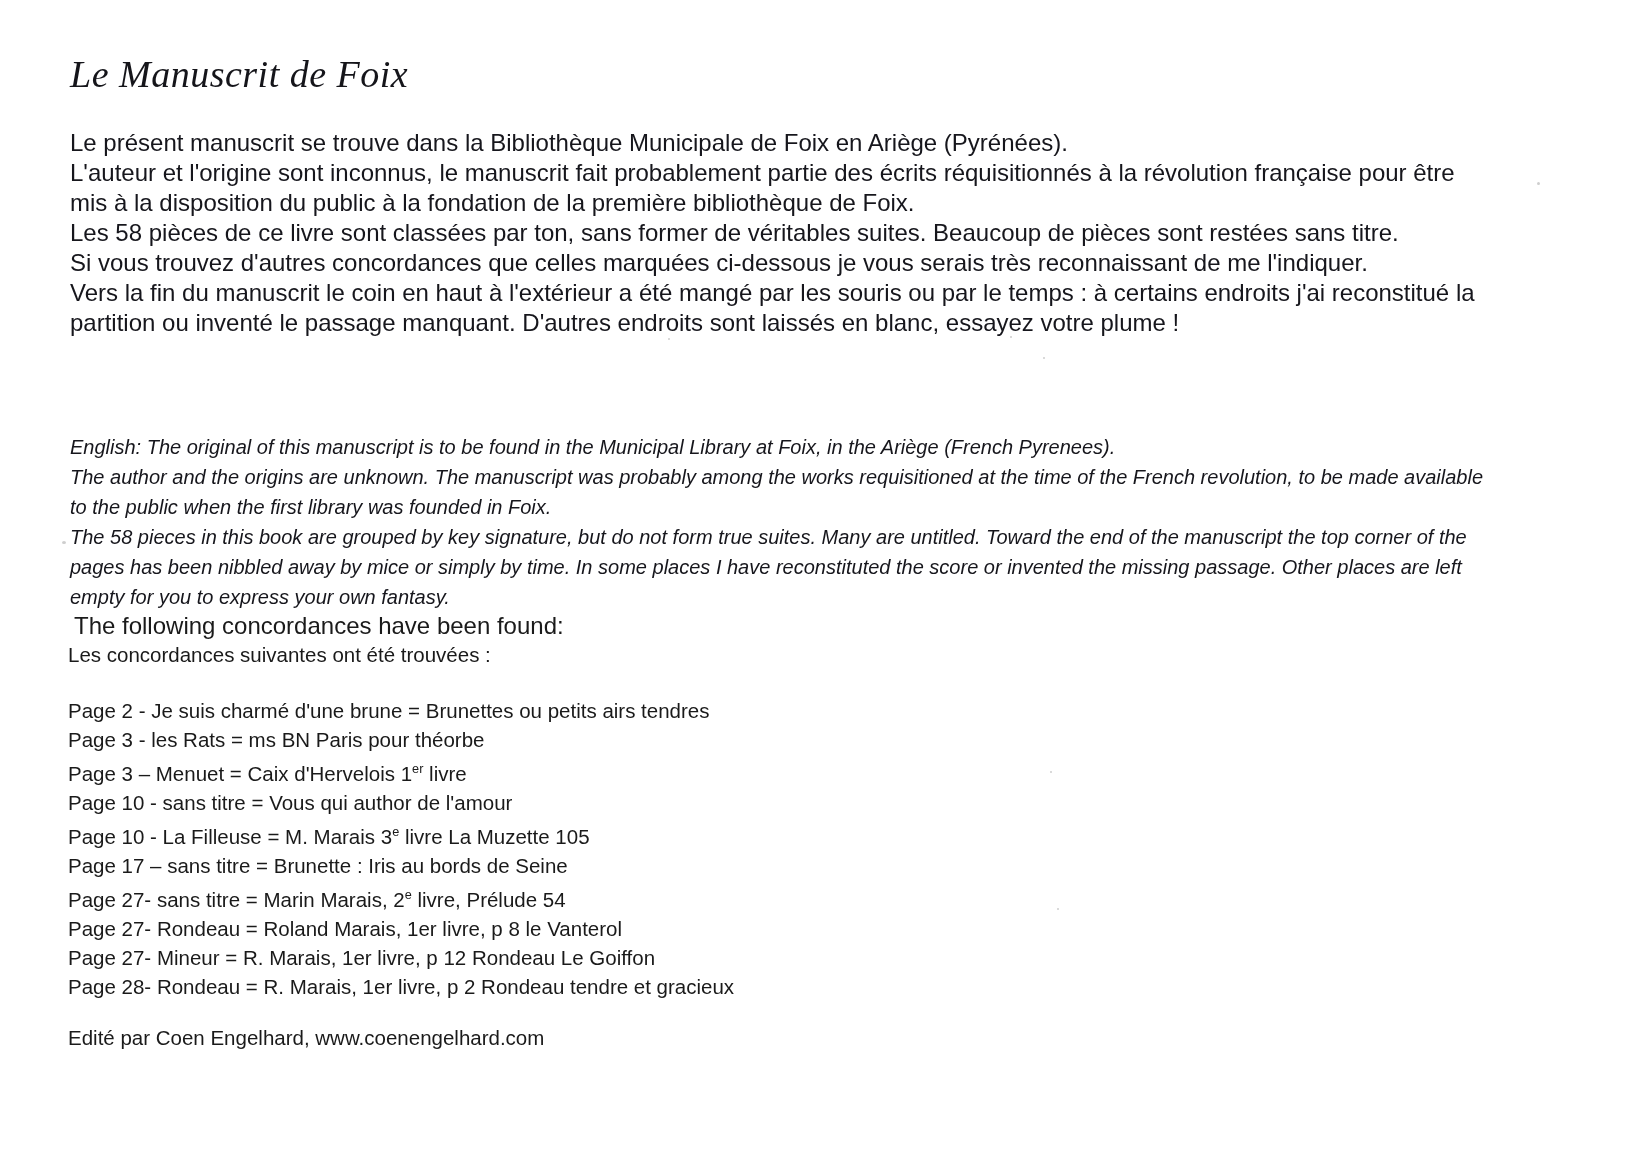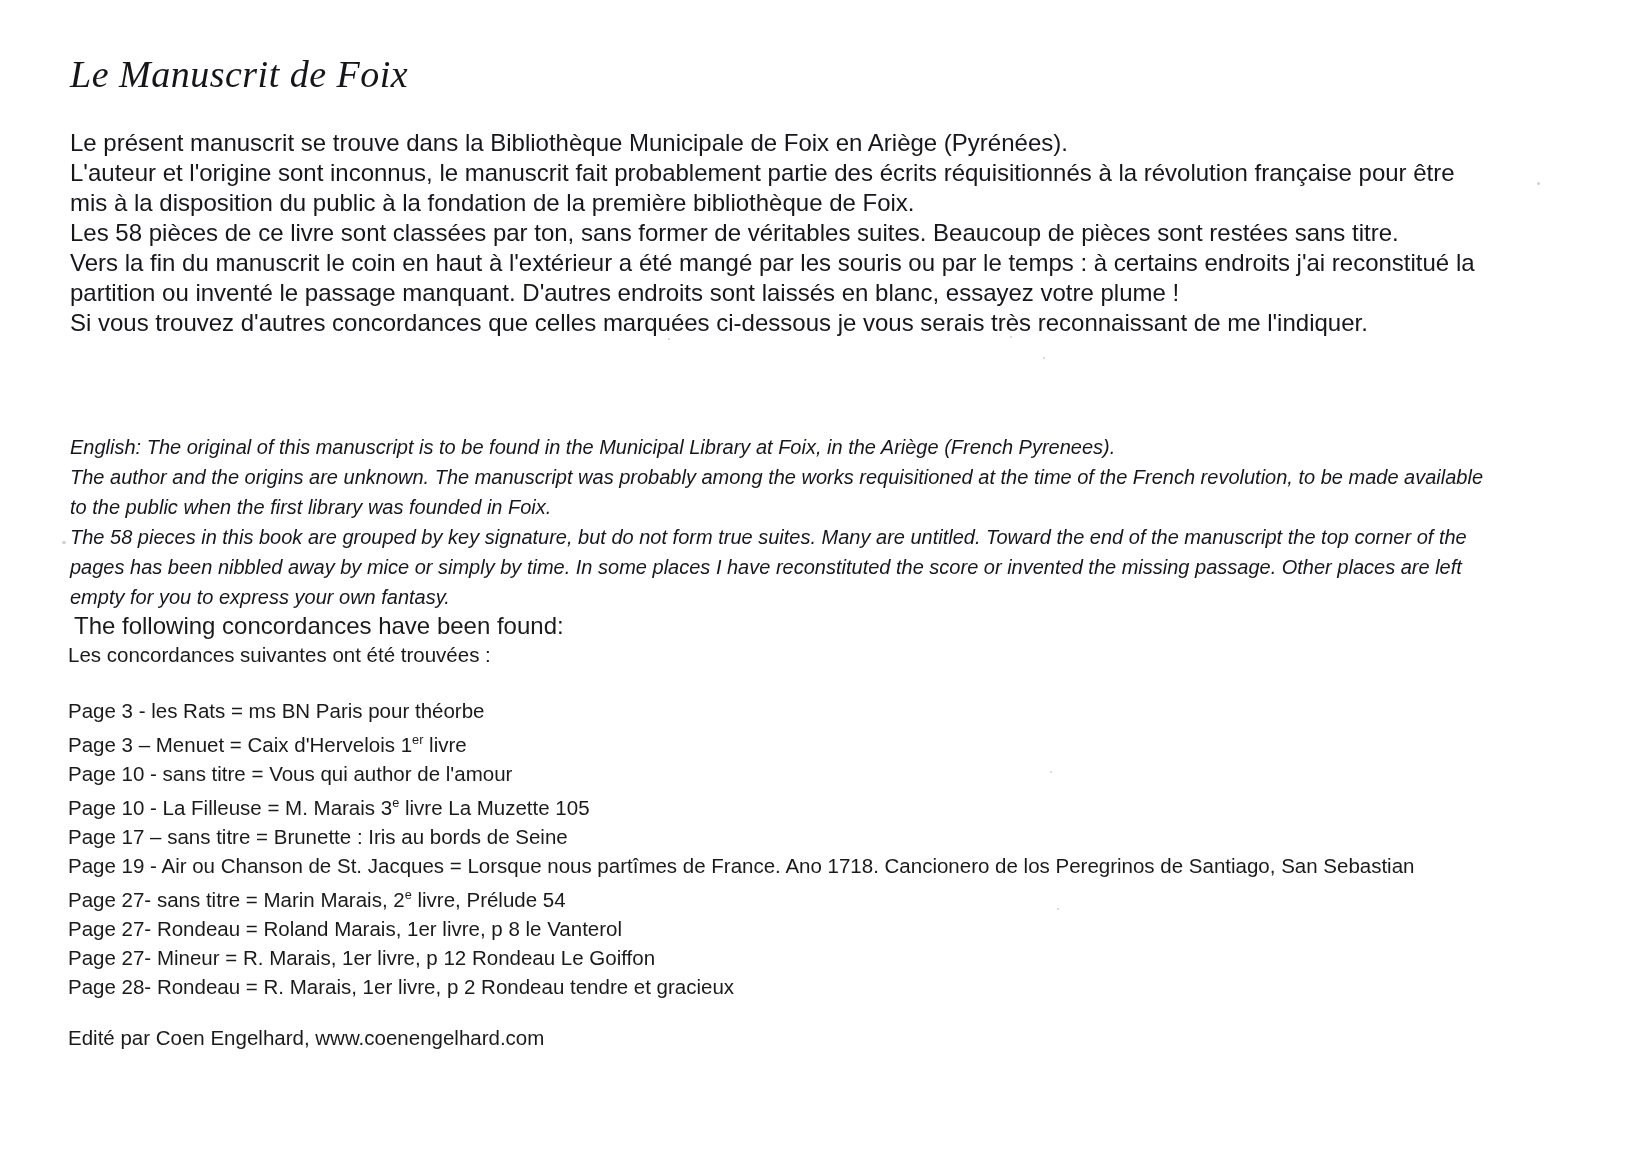--- a/index.html
+++ b/index.html
@@ -112,54 +112,54 @@
 <body>
 
 <div class="page">
 
   <div class="title">Le Manuscrit de Foix</div>
 
   <div class="fr-block">
     <p>Le présent manuscrit se trouve dans la Bibliothèque Municipale de Foix en Ariège (Pyrénées).</p>
     <p>L'auteur et l'origine sont inconnus, le manuscrit fait probablement partie des écrits réquisitionnés à la révolution française pour être mis à la disposition du public à la fondation de la première bibliothèque de Foix.</p>
     <p>Les 58 pièces de ce livre sont classées par ton, sans former de véritables suites. Beaucoup de pièces sont restées sans titre.</p>
+    <p>Si vous trouvez d'autres concordances que celles marquées ci-dessous je vous serais très reconnaissant de me l'indiquer.</p>
     <p>Vers la fin du manuscrit le coin en haut à l'extérieur a été mangé par les souris ou par le temps : à certains endroits j'ai reconstitué la partition ou inventé le passage manquant. D'autres endroits sont laissés en blanc, essayez votre plume !</p>
-    <p>Si vous trouvez d'autres concordances que celles marquées ci-dessous je vous serais très reconnaissant de me l'indiquer.</p>
   </div>
 
   <div class="en-block">
     <p>
       <span class="en-lead-label">English:</span>
       <span>The original of this manuscript is to be found in the Municipal Library at Foix, in the Ariège (French Pyrenees).</span>
     </p>
     <p>The author and the origins are unknown. The manuscript was probably among the works requisitioned at the time of the French revolution, to be made available to the public when the first library was founded in Foix.</p>
     <p>The 58 pieces in this book are grouped by key signature, but do not form true suites. Many are untitled. Toward the end of the manuscript the top corner of the pages has been nibbled away by mice or simply by time. In some places I have reconstituted the score or invented the missing passage. Other places are left empty for you to express your own fantasy.</p>
   </div>
 
   <div class="conc-head-en">The following concordances have been found:</div>
   <div class="conc-head-fr">Les concordances suivantes ont été trouvées :</div>
 
   <div class="conc-list">
     <div class="row">
+      <span>Page 2</span><span> - </span><span>Je suis charmé d'une brune = Brunettes ou petits airs tendres</span>
+    </div>
+    <div class="row">
       <span>Page 3</span><span> - </span><span>les Rats = ms BN Paris pour théorbe</span>
     </div>
     <div class="row">
       <span>Page 3</span><span> – </span><span>Menuet = Caix d'Hervelois 1</span><sup>er</sup><span> livre</span>
     </div>
     <div class="row">
       <span>Page 10</span><span> - </span><span>sans titre = Vous qui author de l'amour</span>
     </div>
     <div class="row">
       <span>Page 10</span><span> - </span><span>La Filleuse = M. Marais 3</span><sup>e</sup><span> livre La Muzette 105</span>
     </div>
     <div class="row">
       <span>Page 17</span><span> – </span><span>sans titre = Brunette : Iris au bords de Seine</span>
-    </div>
-    <div class="row">
-      <span>Page 19</span><span> - </span><span>Air ou Chanson de St. Jacques = Lorsque nous partîmes de France. Ano 1718. Cancionero de los Peregrinos de Santiago, San Sebastian</span>
     </div>
     <div class="row">
       <span>Page 27-</span><span> </span><span>sans titre = Marin Marais, 2</span><sup>e</sup><span> livre, Prélude 54</span>
     </div>
     <div class="row">
       <span>Page 27-</span><span> </span><span>Rondeau = Roland Marais, 1er livre, p 8 le Vanterol</span>
     </div>
     <div class="row">
       <span>Page 27-</span><span> </span><span>Mineur = R. Marais, 1er livre, p 12 Rondeau Le Goiffon</span>
     </div>

